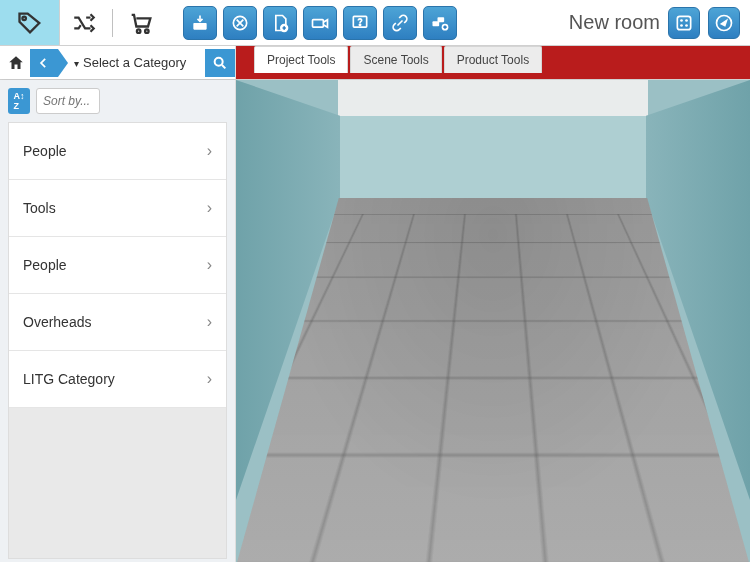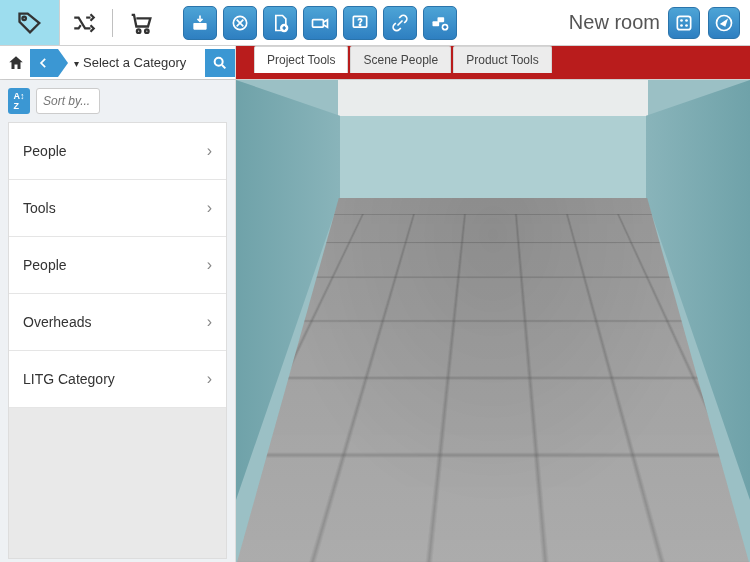--- a/index.html
+++ b/index.html
@@ -171,21 +171,21 @@
     <div class="selcat">Select a Category</div>
     <div class="searchbtn">
       <svg width="16" height="16" viewBox="0 0 24 24" fill="none" stroke="#fff" stroke-width="3">
           <circle cx="10" cy="10" r="6"></circle>
           <path d="M20 20l-5-5"></path>
         </svg>
     </div>
   </div>
   <div class="tabs">
     <div class="tab">Project Tools</div>
-    <div class="tab inactive">Scene People</div>
+    <div class="tab inactive">Scene Tools</div>
     <div class="tab inactive">Product Tools</div>
   </div>
 </div>
 
 <div class="body">
   <div class="sidebar">
     <div class="sortrow">
       <div class="sortbtn">A↕<br>Z</div>
       <input class="sortinput" placeholder="Sort by..." style="">
     </div>

